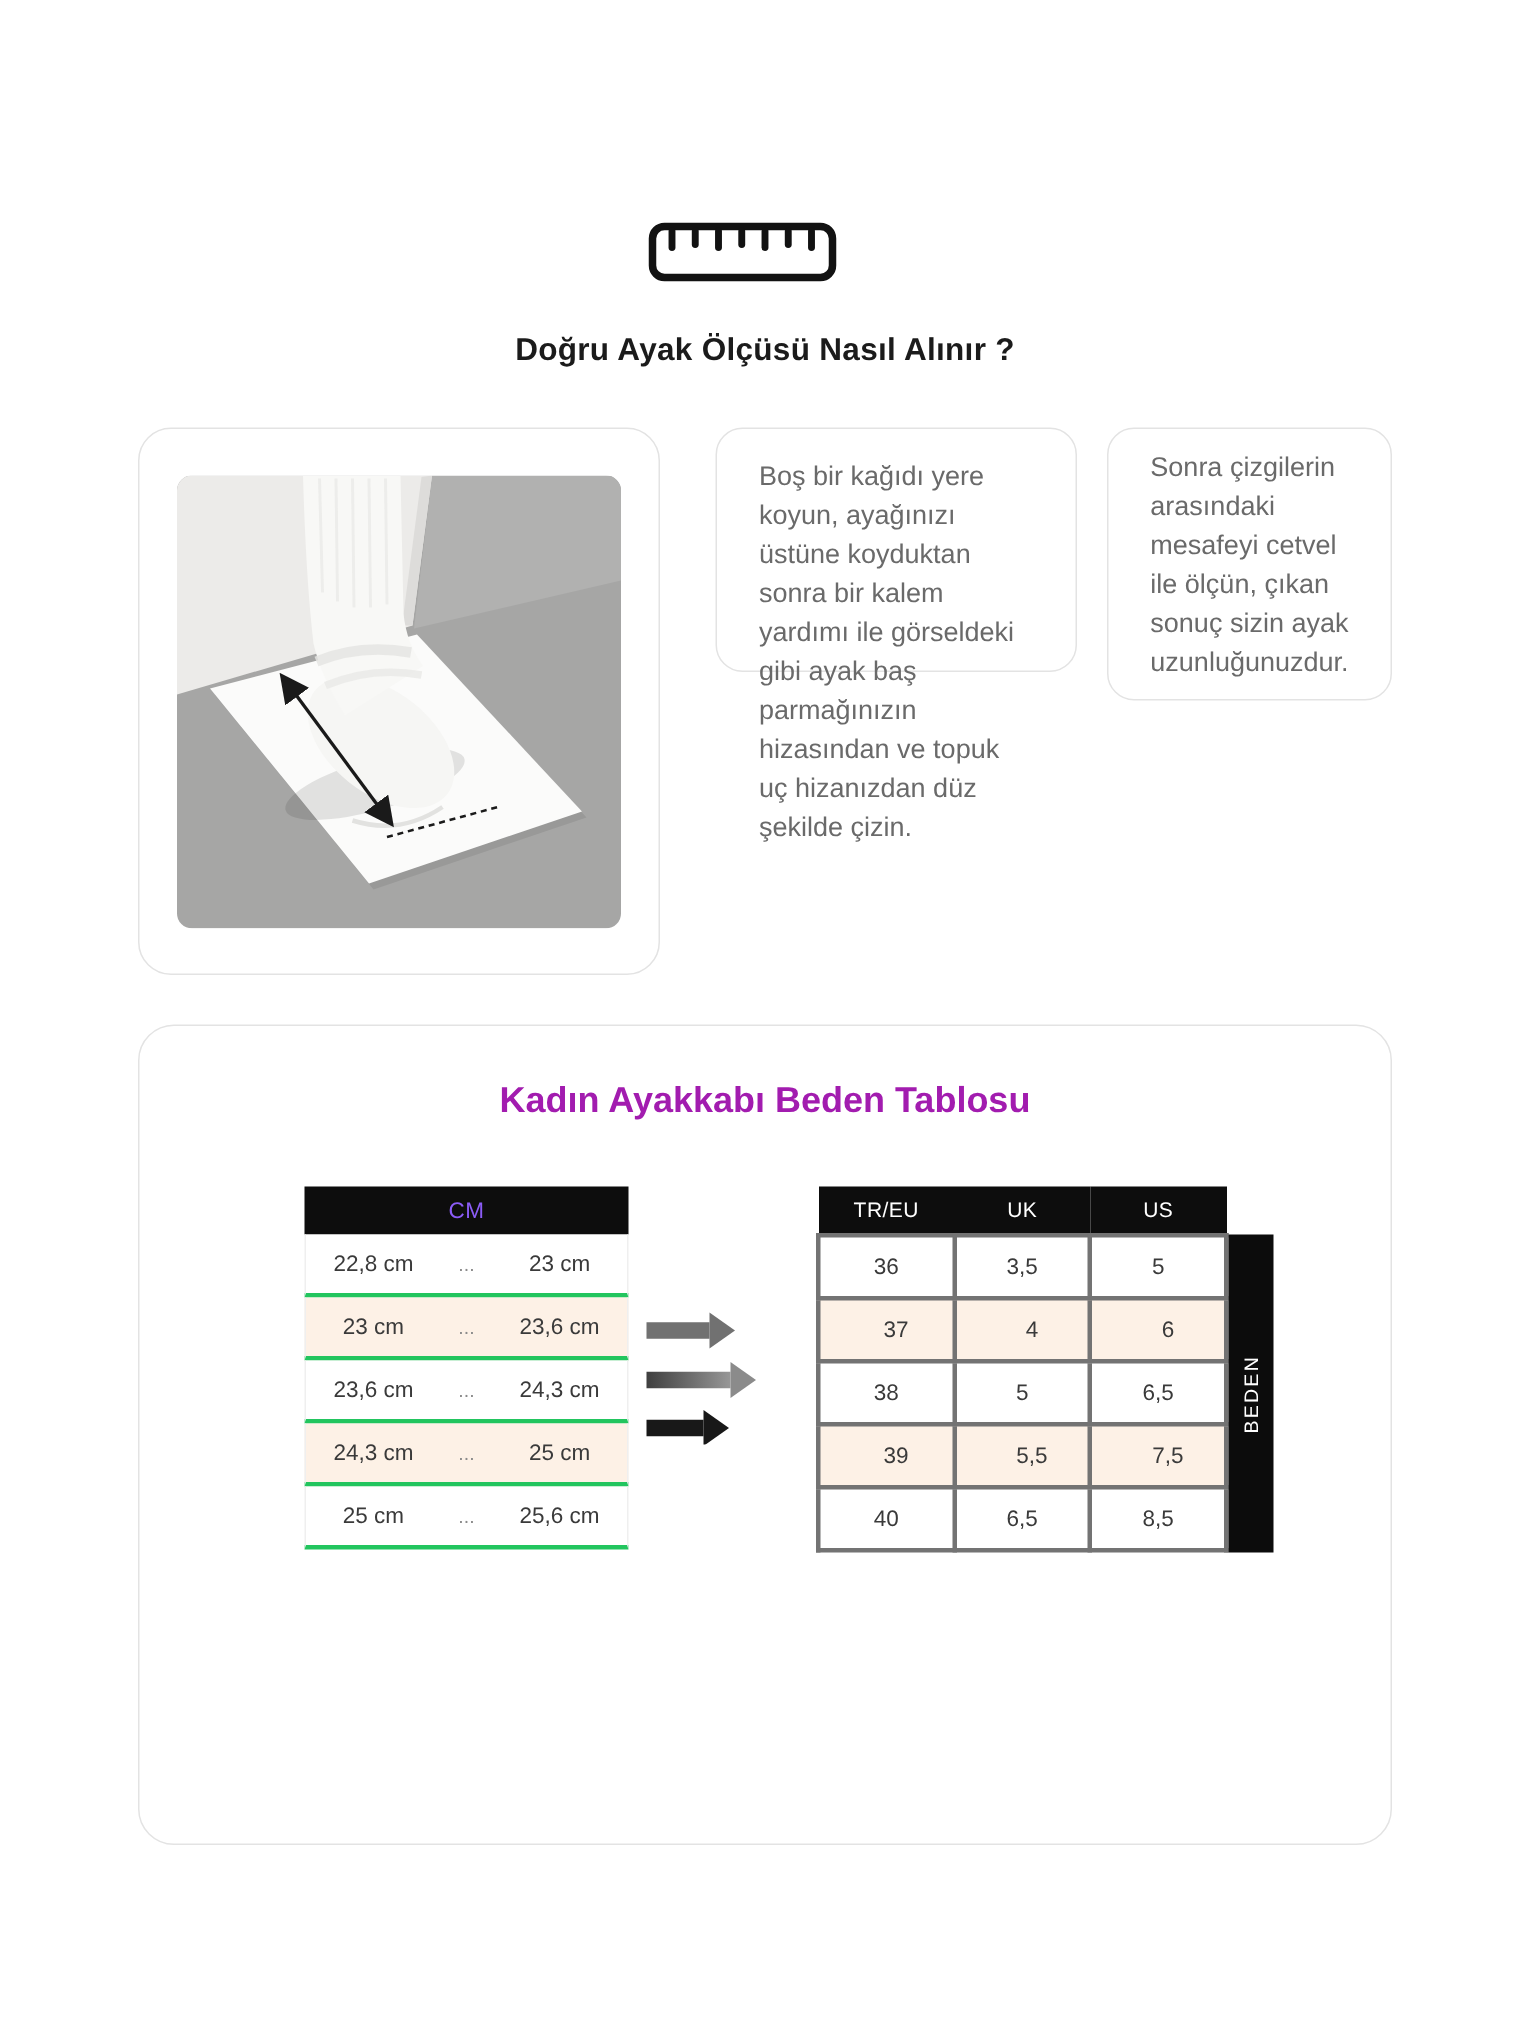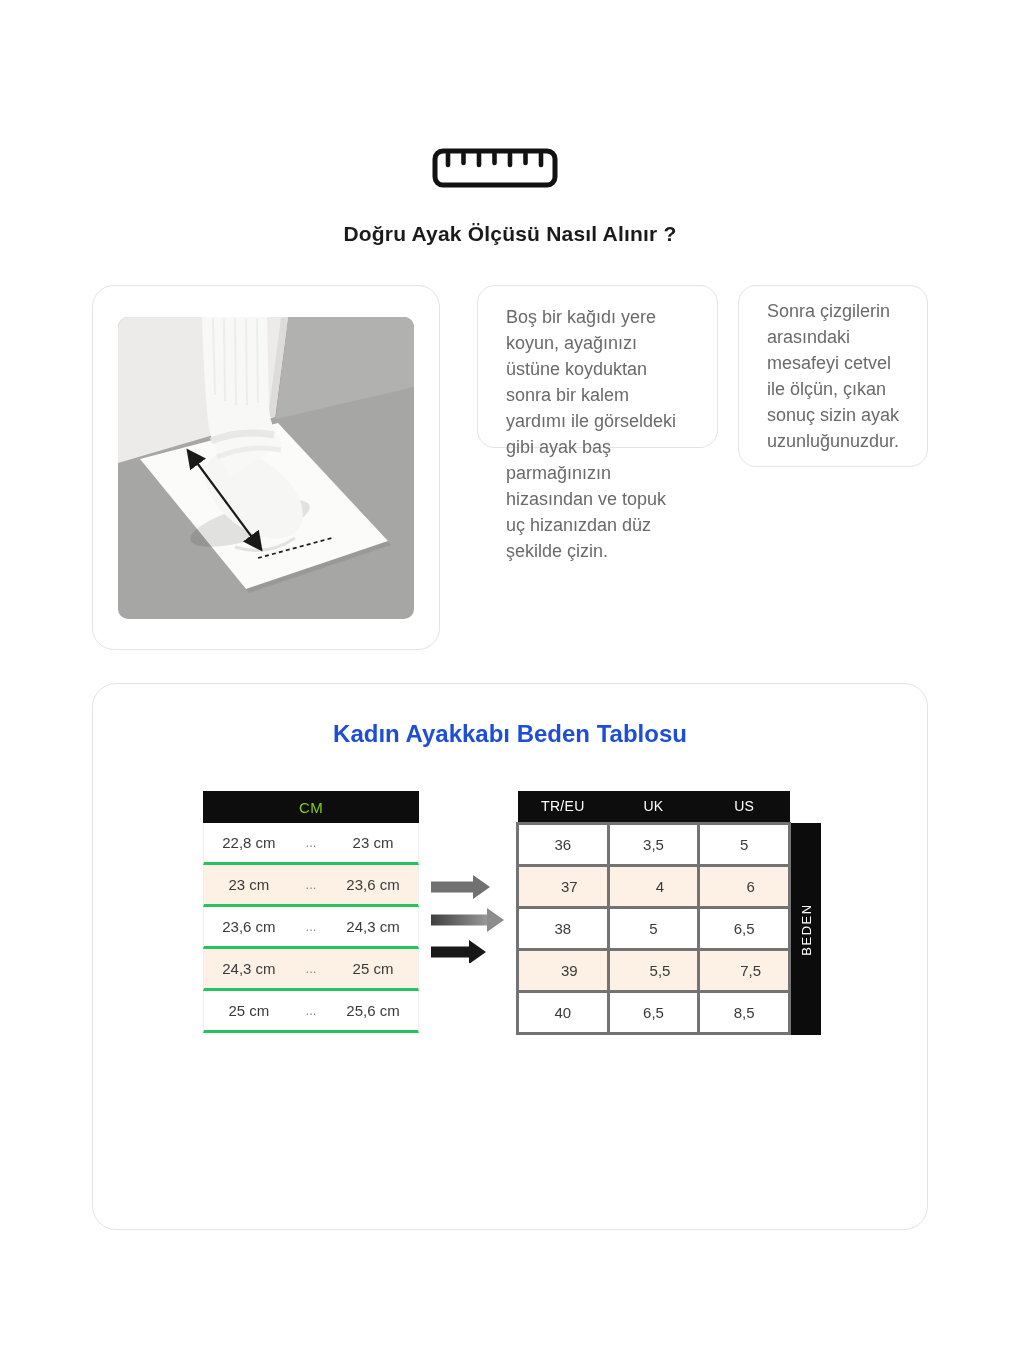--- a/index.html
+++ b/index.html
@@ -39,50 +39,50 @@
   .info-box-1 { height:163px; }
   .info-box-2 { height:182px; display:flex; align-items:center; }
 
   
   .size-card {
     position:absolute; top:683px; left:92px; width:836px; height:547px;
     border:1px solid #e3e3e3; border-radius:24px; background:#fff;
   }
   .size-title {
     margin-top:36px; text-align:center;
-    font-size:24px; font-weight:bold; color:#1d4ed8;
+    font-size:24px; font-weight:bold; color:#a21caf;
   }
   .tables-row {
     position:absolute; top:107px; left:110px;
     display:flex; align-items:flex-start;
   }
 
   
   .cm-table { width:216px; }
   .cm-header {
-    height:32px; background:#0d0d0d; color:#84cc16;
+    height:32px; background:#0d0d0d; color:#8b5cf6;
     display:flex; align-items:center; justify-content:center;
     font-size:15px; letter-spacing:0.4px;
   }
   .cm-row {
     height:42px; display:flex; align-items:center;
     border-bottom:3px solid #22c55e;
     border-left:1px solid #efefef; border-right:1px solid #efefef;
     font-size:15px; color:#3a3a3a; background:#ffffff;
   }
   .cm-row.alt { background:#fdf1e6; }
   .cm-from { width:42%; text-align:center; }
   .cm-dots { width:16%; text-align:center; color:#8a8a8a; font-size:13px; }
   .cm-to   { width:42%; text-align:center; }
 
   
   .arrows-gap { width:97px; display:flex; justify-content:center; padding-top:80px; }
 
   
-  .size-table { width:275px; border-collapse:collapse; table-layout:fixed; }
+  .size-table { width:275px; border-collapse:collapse; table-layout:fixed;margin-left:28px; }
   .size-table th {
     height:32px; background:#0d0d0d; color:#ffffff;
     font-size:14px; font-weight:normal; letter-spacing:0.3px;
   }
   .size-table td {
     height:42px; text-align:center; font-size:15px; color:#3a3a3a;
     border:3px solid #737373; background:#ffffff;
   }
   .size-table tr.alt td { background:#fdf1e6;padding-left:13px; }
 

